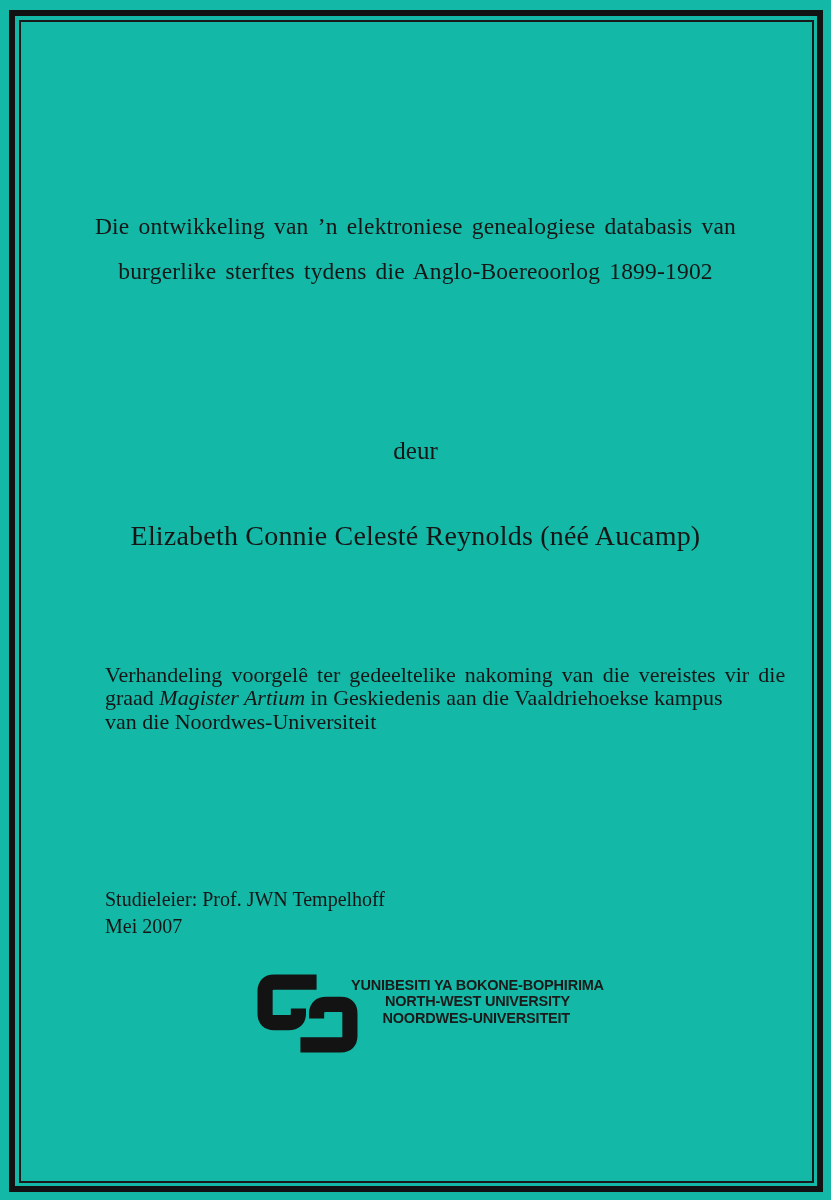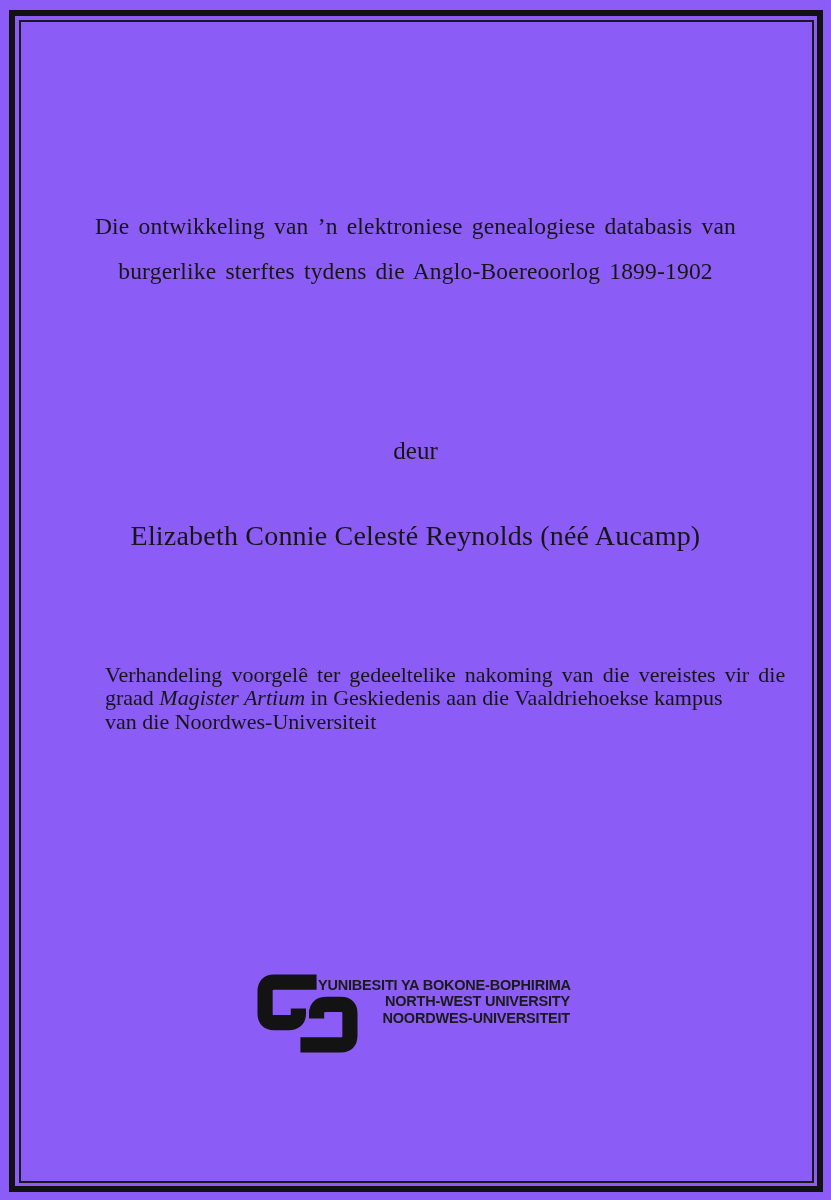--- a/index.html
+++ b/index.html
@@ -4,21 +4,21 @@
 <style>
   html, body {
     margin: 0;
     padding: 0;
     background: #e8e8e8;
   }
   .page {
     position: relative;
     width: 831px;
     height: 1200px;
-    background: #8b5cf6;
+    background: #14b8a6;
     overflow: hidden;
     font-family: "Liberation Serif", serif;
     color: #161616;
   }
   
   .frame-outer {
     position: absolute;
     left: 9px; top: 10px; right: 8px; bottom: 8px;
     border: 6px solid #121212;
     pointer-events: none;
@@ -88,21 +88,21 @@
     left: 61px; top: 3px;
     width: 252px;
     text-align: right;
     font-family: "Liberation Sans", sans-serif;
     font-size: 14.5px;
     font-weight: 700;
     letter-spacing: -0.2px;
     line-height: 16.4px;
     color: #1a1a1a;
   }
-  .logo-names span { display: block; white-space: nowrap; }
+  .logo-names span { display: block; white-space: nowrap; padding-left: 33px; }
 </style>
 </head>
 <body>
 
 <div class="page">
   <div class="frame-outer"></div>
   <div class="frame-inner"></div>
 
   <div class="content">
 
@@ -114,20 +114,24 @@
     <div class="byline">deur</div>
 
     <div class="author-name">Elizabeth Connie Celesté Reynolds (néé Aucamp)</div>
 
     <div class="degree-statement">
       <span class="line justified">Verhandeling voorgelê ter gedeeltelike nakoming van die vereistes vir die</span>
       <span class="line"><span>graad </span><em>Magister Artium</em><span> in Geskiedenis aan die Vaaldriehoekse kampus</span></span>
       <span class="line">van die Noordwes-Universiteit</span>
     </div>
 
+    <div class="supervisor-block">
+      <div>Studieleier: Prof. JWN Tempelhoff</div>
+      <div>Mei 2007</div>
+    </div>
 
     <div class="university-logo">
       <svg class="logo-mark" viewBox="0 0 100 78" xmlns="http://www.w3.org/2000/svg" aria-hidden="true">
         <path d="M 59 8 H 17 Q 8 8 8 17 V 39 Q 8 48 17 48 H 31 Q 41 48 41 39 V 34" fill="none" stroke="#131313" stroke-width="15"></path>
         <path d="M 43 70 H 83 Q 92 70 92 61 V 39 Q 92 30 83 30 H 69 Q 59 30 59 39 V 44" fill="none" stroke="#131313" stroke-width="15"></path>
       </svg>
       <div class="logo-names">
         <span>YUNIBESITI YA BOKONE-BOPHIRIMA</span>
         <span>NORTH-WEST UNIVERSITY</span>
         <span>NOORDWES-UNIVERSITEIT</span>

